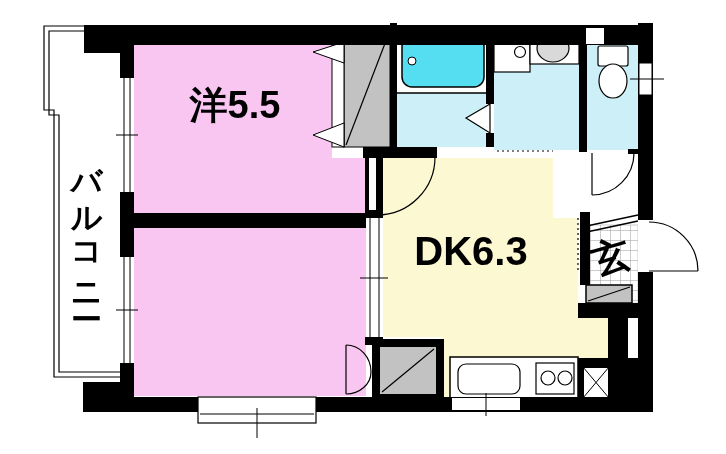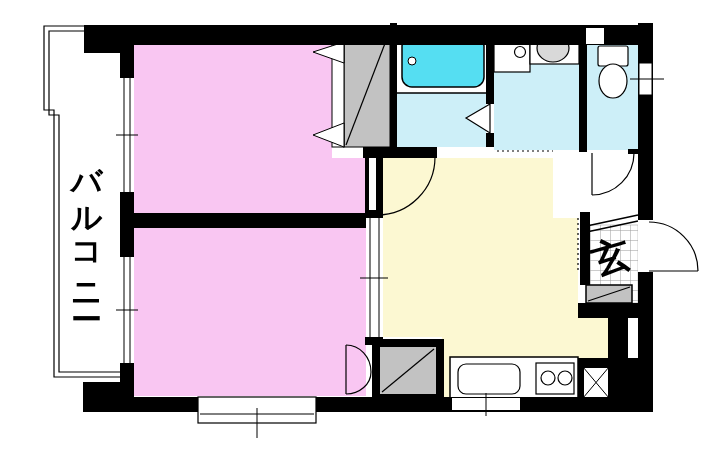--- a/index.html
+++ b/index.html
@@ -196,15 +196,17 @@
 
   <g>
     <rect x="583" y="367" width="26" height="31" fill="#fff" stroke="#000" stroke-width="2"></rect>
     <line x1="583" y1="367" x2="609" y2="398" stroke="#000" stroke-width="1"></line>
     <line x1="609" y1="367" x2="583" y2="398" stroke="#000" stroke-width="1"></line>
   </g>
   <rect x="628" y="318" width="10" height="40" fill="#fff"></rect>
 </svg>
 
 <div class="room-label" id="label-balcony">バルコニー</div>
+<div class="room-label" id="label-room1">洋5.5</div>
+<div class="room-label" id="label-dk">DK6.3</div>
 <div class="room-label" id="label-genkan">玄</div>
 
 </div>
 
 </body></html>

